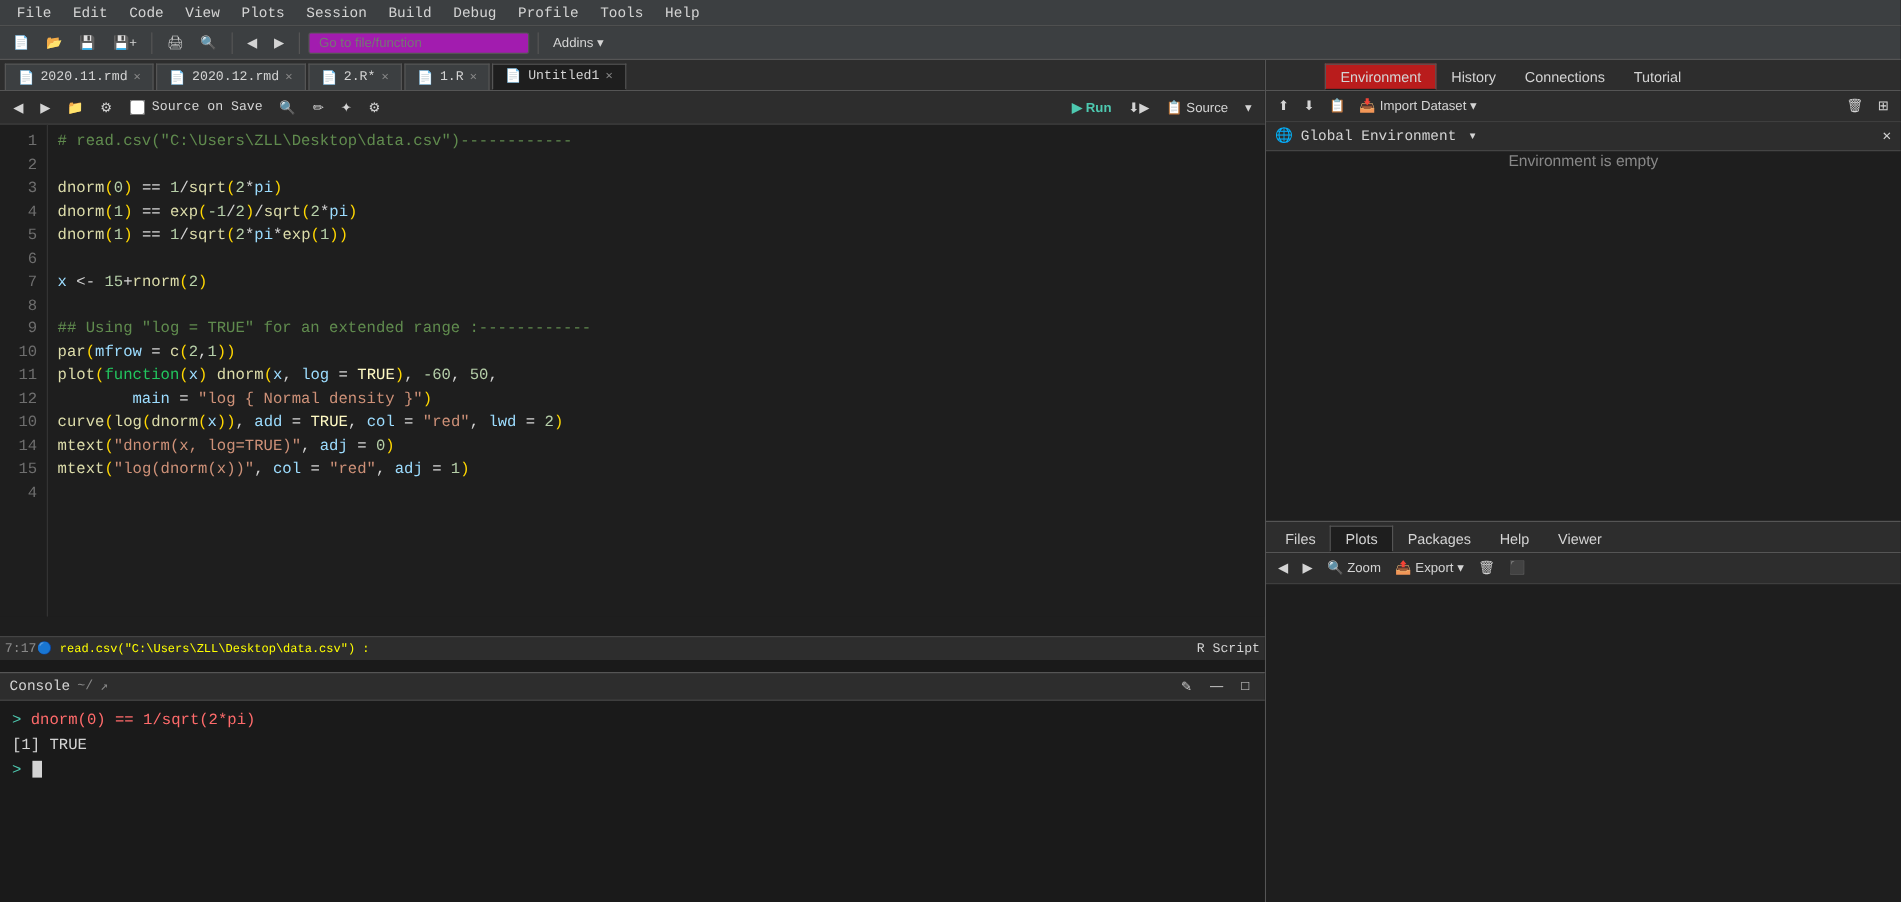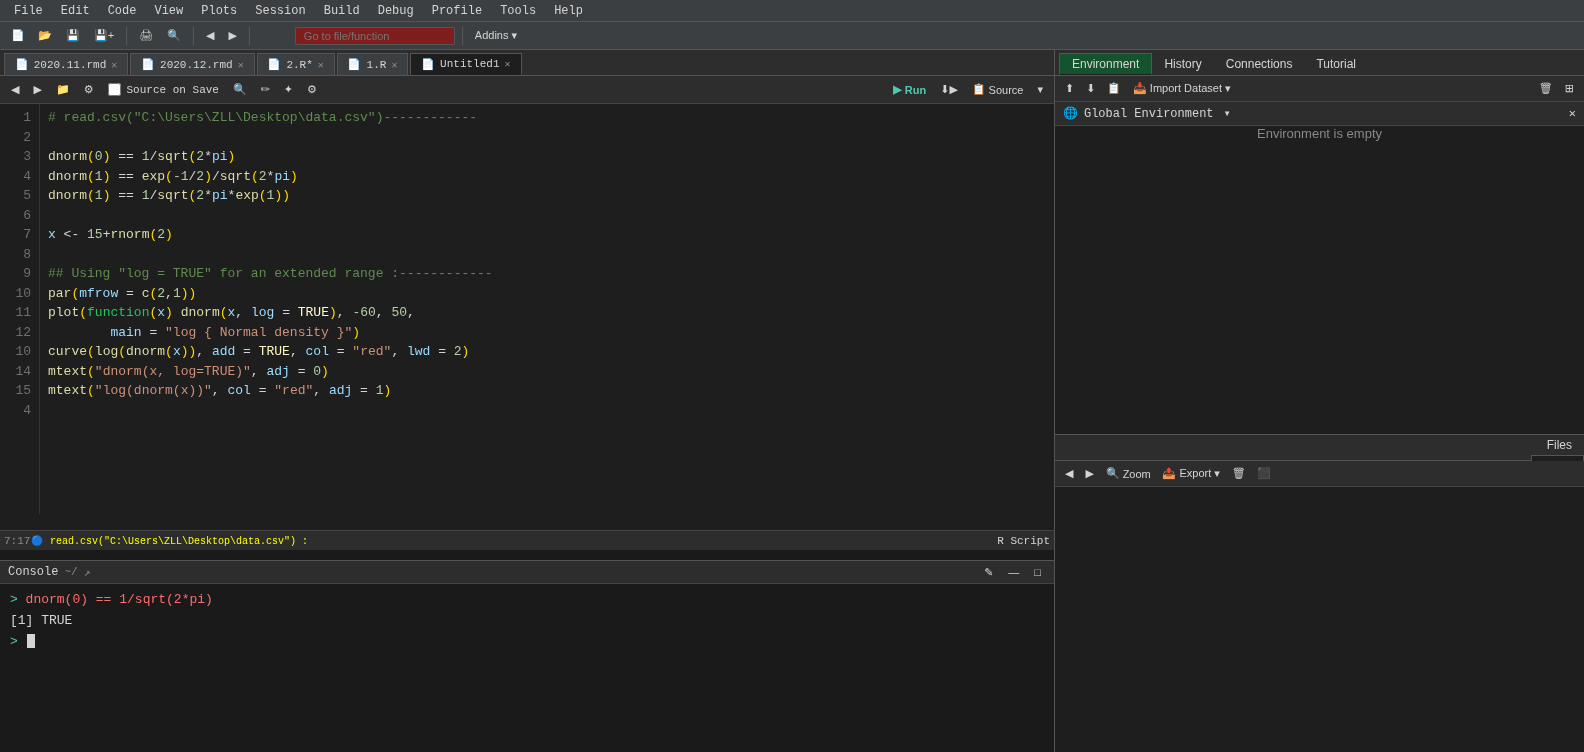--- a/index.html
+++ b/index.html
@@ -46,28 +46,27 @@
       color: #d4d4d4;
       font-size: 11px;
       padding: 2px 5px;
       cursor: pointer;
       display: flex;
       align-items: center;
       gap: 3px;
     }
     .toolbar-separator { width: 1px; height: 18px; background: #555; margin: 0 3px; }
     .toolbar-goto {
-      background: #7f1d1d;
+      background: #a21caf;
       border: 1px solid #555;
       color: #d4d4d4;
       padding: 2px 8px;
       font-size: 11px;
       border-radius: 2px;
-      width: 160px;
-      margin-left: 38px;
+      width: 184px;
     }
 
     
     .main-layout {
       display: flex;
       height: calc(752px - 22px - 28px);
     }
 
     
     .left-panel {
@@ -267,23 +266,24 @@
     .right-tab {
       background: transparent;
       border: none;
       color: #d4d4d4;
       padding: 3px 12px;
       font-size: 12px;
       cursor: pointer;
       height: 22px;
     }
     .right-tab.active {
-      background: #14532d;
+      background: #b91c1c;
       border: 1px solid #555;
       border-bottom: 1px solid #1e1e1e;
+      margin-left: 45px;
     }
     .right-toolbar {
       background: #2d2d2d;
       height: 26px;
       display: flex;
       align-items: center;
       padding: 0 6px;
       gap: 4px;
       border-bottom: 1px solid #444;
     }
@@ -329,21 +329,20 @@
       display: flex;
       flex-direction: column;
     }
     .files-tab-bar {
       background: #2d2d2d;
       height: 26px;
       display: flex;
       align-items: flex-end;
       border-bottom: 1px solid #555;
       padding-left: 4px;
-      flex-direction: column;
     }
     .files-tab {
       background: transparent;
       border: none;
       color: #d4d4d4;
       padding: 3px 12px;
       font-size: 12px;
       cursor: pointer;
       height: 22px;
     }

